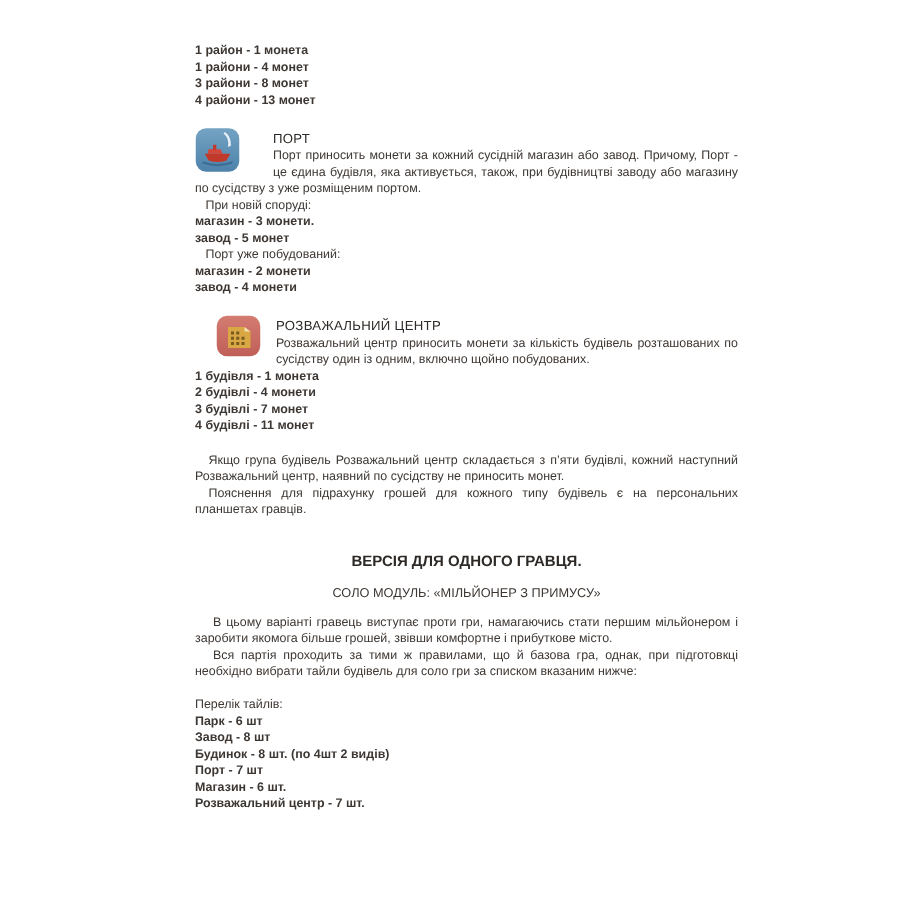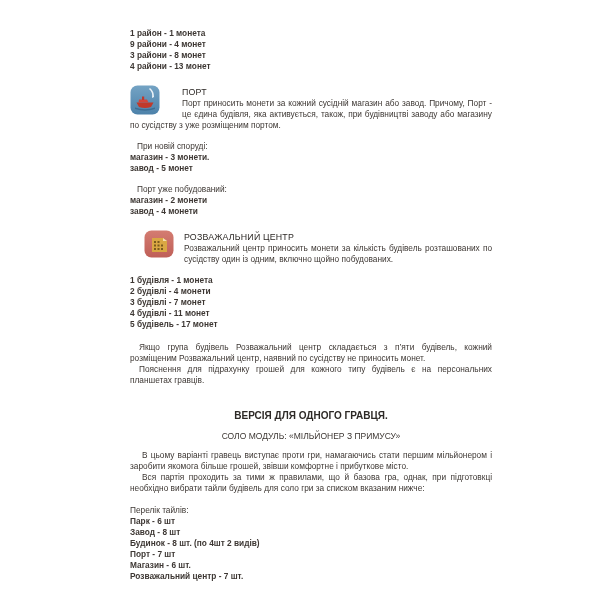--- a/index.html
+++ b/index.html
@@ -31,21 +31,21 @@
   .bld-title {
     font-weight: normal;
     font-size: 8.8px;
     color: #2d2926;
     padding-top: 3px;
     letter-spacing: 0.2px;
   }
   .bld-desc { text-align: justify; }
   .clear { clear: both; }
   .sub-label { text-indent: 7px; }
-  .mini-gap { margin-top: 10px; }
+  .mini-gap { }
   .note { text-align: justify; text-indent: 9px; }
   .notes-block { margin-top: 12px; }
   .solo-head {
     margin-top: 24px;
     text-align: center;
     font-weight: bold;
     font-size: 10px;
     color: #2d2926;
   }
   .solo-sub {
@@ -57,21 +57,21 @@
   .solo-pars { margin-top: 8px; }
   .tiles-block { margin-top: 11px; }
 </style>
 </head>
 <body>
 
 <div class="sheet">
 
   <ul class="plain-list">
     <li>1 район - 1 монета</li>
-    <li>9 райони - 4 монет</li>
+    <li>1 райони - 4 монет</li>
     <li>3 райони - 8 монет</li>
     <li>4 райони - 13 монет</li>
   </ul>
 
   <div class="section">
     <span class="icon-box">
       <svg width="30" height="30" viewBox="0 0 30 30" aria-hidden="true">
         <defs>
           <linearGradient id="pbg" x1="0" y1="0" x2="0" y2="1">
             <stop offset="0" stop-color="#74a3c4"></stop>
@@ -129,25 +129,24 @@
     </span>
     <div class="bld-title">РОЗВАЖАЛЬНИЙ ЦЕНТР</div>
     <div class="bld-desc">Розважальний центр приносить монети за кількість будівель розташованих по сусідству один із одним, включно щойно побудованих.</div>
     <div class="clear"></div>
 
     <ul class="plain-list mini-gap">
       <li>1 будівля - 1 монета</li>
       <li>2 будівлі - 4 монети</li>
       <li>3 будівлі - 7 монет</li>
       <li>4 будівлі - 11 монет</li>
-      <li>5 будівель - 17 монет</li>
     </ul>
 
     <div class="notes-block">
-      <p class="note">Якщо група будівель Розважальний центр складається з п’яти будівель, кожний розміщеним Розважальний центр, наявний по сусідству не приносить монет.</p>
+      <p class="note">Якщо група будівель Розважальний центр складається з п’яти будівлі, кожний наступний Розважальний центр, наявний по сусідству не приносить монет.</p>
       <p class="note">Пояснення для підрахунку грошей для кожного типу будівель є на персональних планшетах гравців.</p>
     </div>
   </div>
 
   <div>
     <div class="solo-head">ВЕРСІЯ ДЛЯ ОДНОГО ГРАВЦЯ.</div>
     <div class="solo-sub">СОЛО МОДУЛЬ: «МІЛЬЙОНЕР З ПРИМУСУ»</div>
 
     <div class="solo-pars">
       <p class="solo-par">В цьому варіанті гравець виступає проти гри, намагаючись стати першим мільйонером і заробити якомога більше грошей, звівши комфортне і прибуткове місто.</p>

